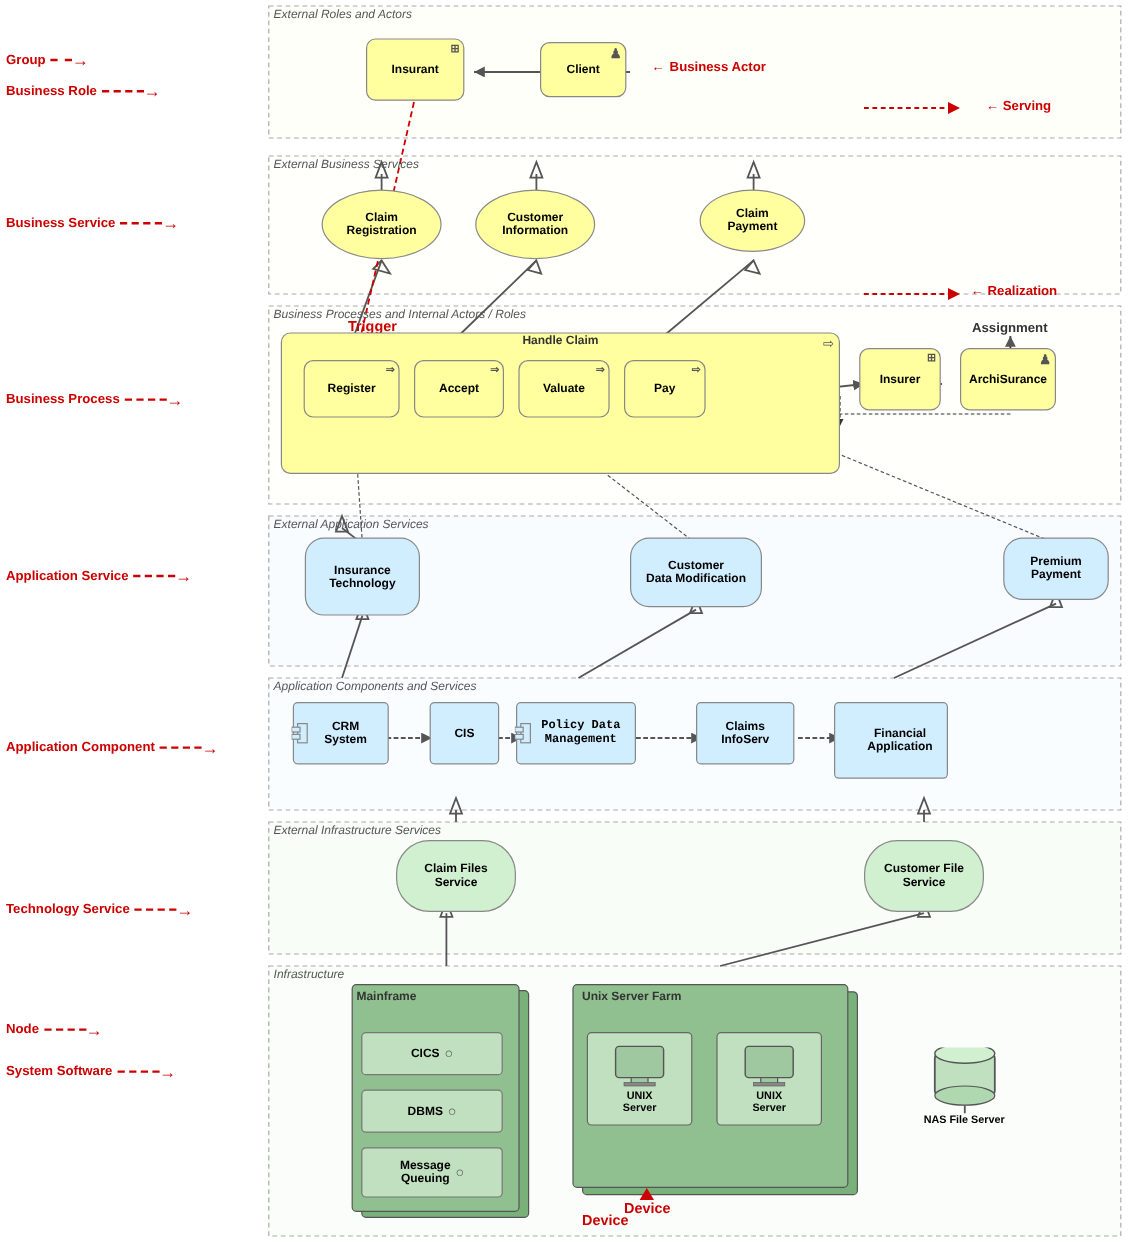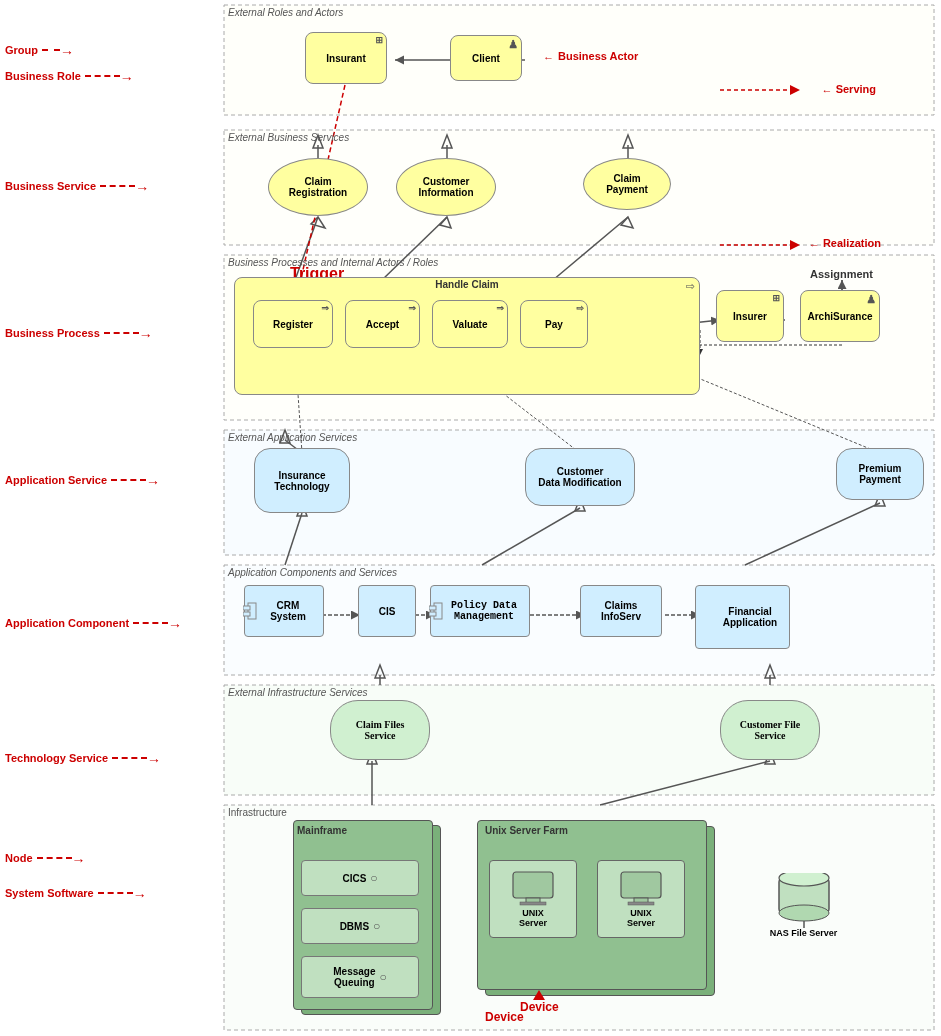--- a/index.html
+++ b/index.html
@@ -65,21 +65,20 @@
     .app-component {
       background: #d0eeff;
       border: 1.5px solid #888;
       border-radius: 4px;
     }
     
     .tech-service {
       background: #d0f0d0;
       border: 1.5px solid #888;
       border-radius: 28px;
-      font-family: Liberation Serif, serif;
     }
     
     .sys-software {
       background: #c0e0c0;
       border: 1.5px solid #777;
       border-radius: 4px;
     }
     
     .bp-container {
       position: absolute;
@@ -116,21 +115,21 @@
       color: #c00;
       font-size: 11px;
       font-weight: bold;
     }
 
     
     .trigger-label {
       position: absolute;
       color: #c00;
       font-weight: bold;
-      font-size: 16px;
+      font-size: 12px;
     }
 
     
     .assignment-label {
       position: absolute;
       color: #333;
       font-weight: bold;
       font-size: 11px;
     }
 
@@ -265,21 +264,21 @@
       </marker>
     </defs>
   </svg>
 
   <div style="position:absolute;top:7px;left:228px;font-size:10px;color:#555;font-style:italic;">External Roles and Actors</div>
   <div style="position:absolute;top:132px;left:228px;font-size:10px;color:#555;font-style:italic;">External Business Services</div>
   <div style="position:absolute;top:257px;left:228px;font-size:10px;color:#555;font-style:italic;">Business Processes and Internal Actors / Roles</div>
   <div style="position:absolute;top:432px;left:228px;font-size:10px;color:#555;font-style:italic;">External Application Services</div>
   <div style="position:absolute;top:567px;left:228px;font-size:10px;color:#555;font-style:italic;">Application Components and Services</div>
   <div style="position:absolute;top:687px;left:228px;font-size:10px;color:#555;font-style:italic;">External Infrastructure Services</div>
-  <div style="position:absolute;top:807px;left:228px;font-size:10px;color:#555;text-align:center;">Infrastructure</div>
+  <div style="position:absolute;top:807px;left:228px;font-size:10px;color:#555;font-style:italic;text-align:center;">Infrastructure</div>
 
   <div class="legend-label" style="top:42px;left:5px;">
     <span>Group</span>
     <span class="legend-dashes">
       <span class="dash-line" style="width:18px;"></span>
       <span style="font-size:14px;color:#c00;">→</span>
     </span>
   </div>
 
   <div class="legend-label" style="top:68px;left:5px;">

